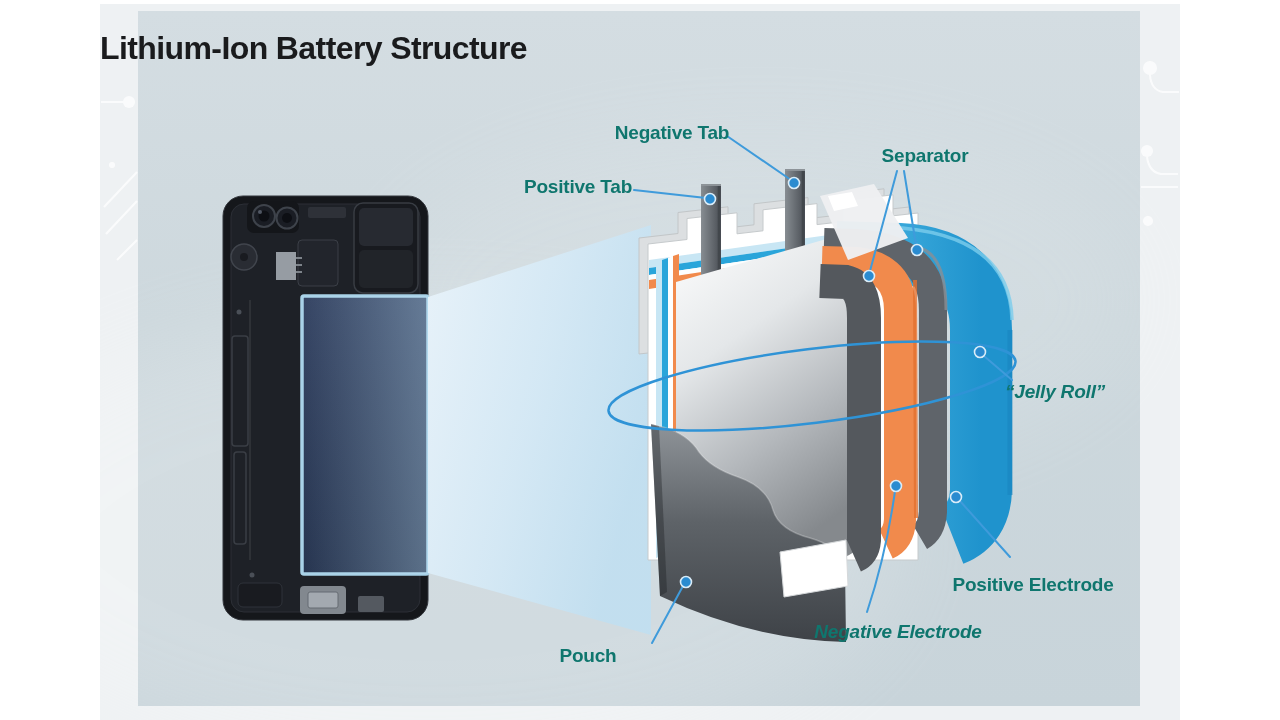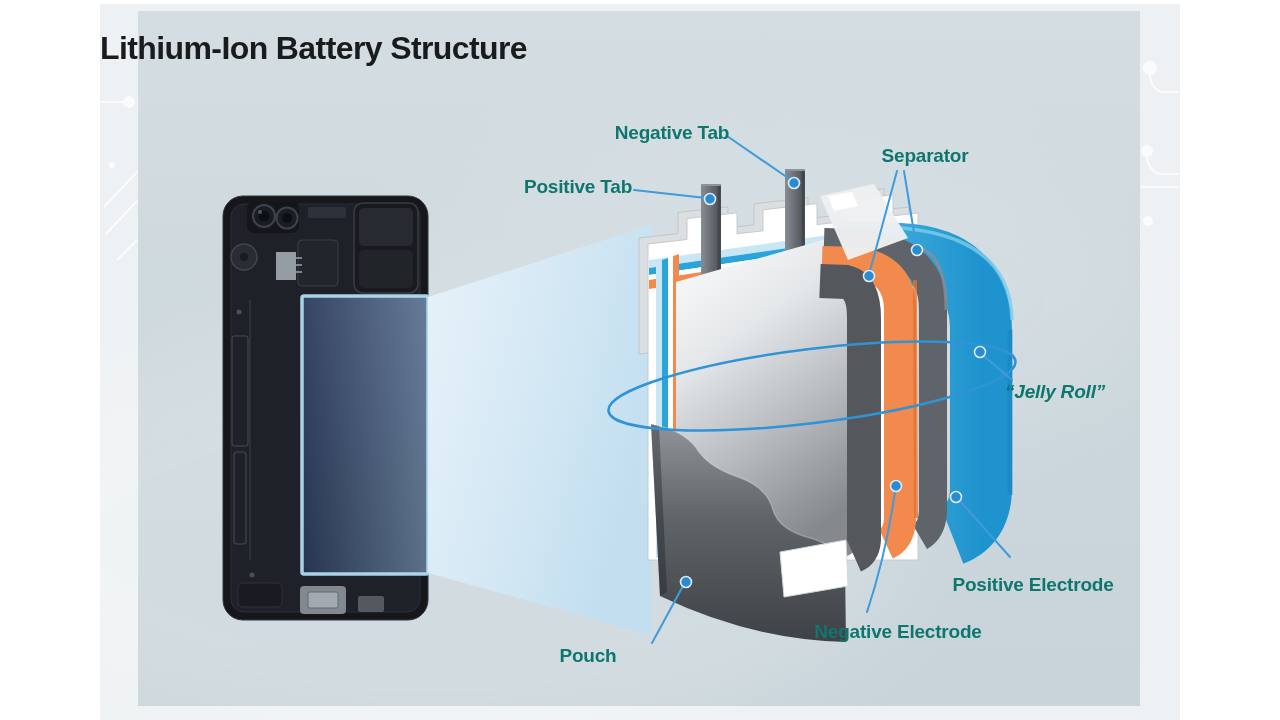--- a/index.html
+++ b/index.html
@@ -214,14 +214,14 @@
     <circle cx="686" cy="582" r="5.5"></circle>
   </g>
 </svg>
 
 <div class="page-title">Lithium-Ion Battery Structure</div>
 <div class="lbl" style="left:672px;top:122px;">Negative Tab</div>
 <div class="lbl" style="left:578px;top:176px;">Positive Tab</div>
 <div class="lbl" style="left:925px;top:145px;text-align:center;">Separator</div>
 <div class="lbl" style="left:1055px;top:381px;font-style:italic;">“Jelly Roll”</div>
 <div class="lbl" style="left:1033px;top:562px;margin-top:12px;">Positive Electrode</div>
-<div class="lbl" style="left:898px;top:621px;">Negative Electrode</div>
+<div class="lbl" style="left:898px;top:621px;font-style:italic;">Negative Electrode</div>
 <div class="lbl" style="left:588px;top:645px;">Pouch</div>
 
 </body></html>

